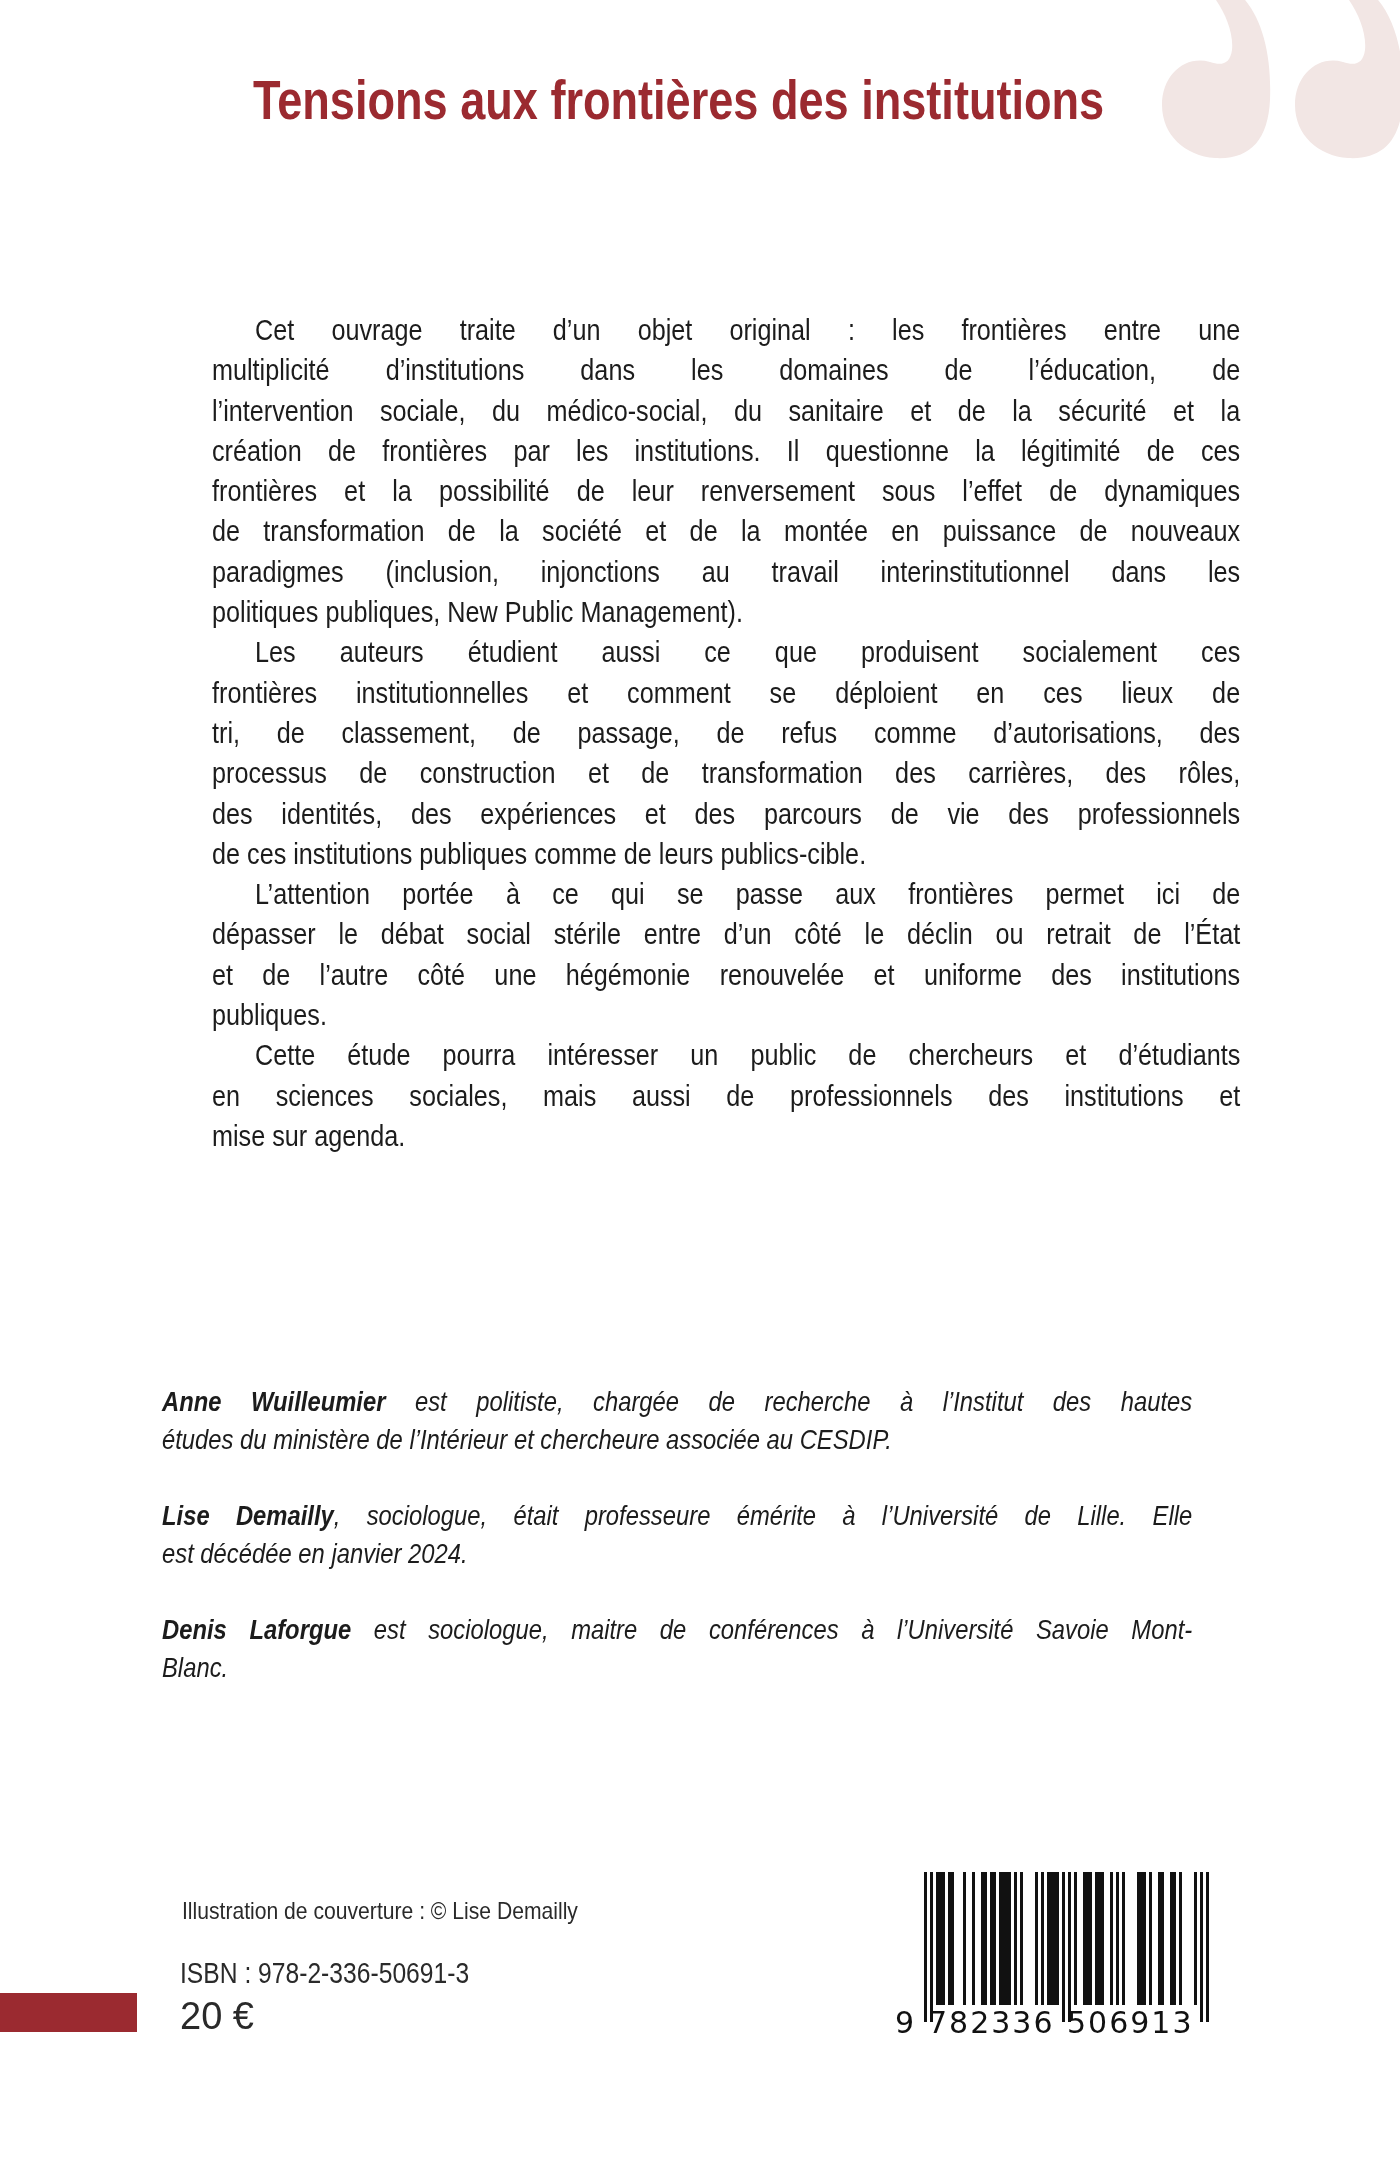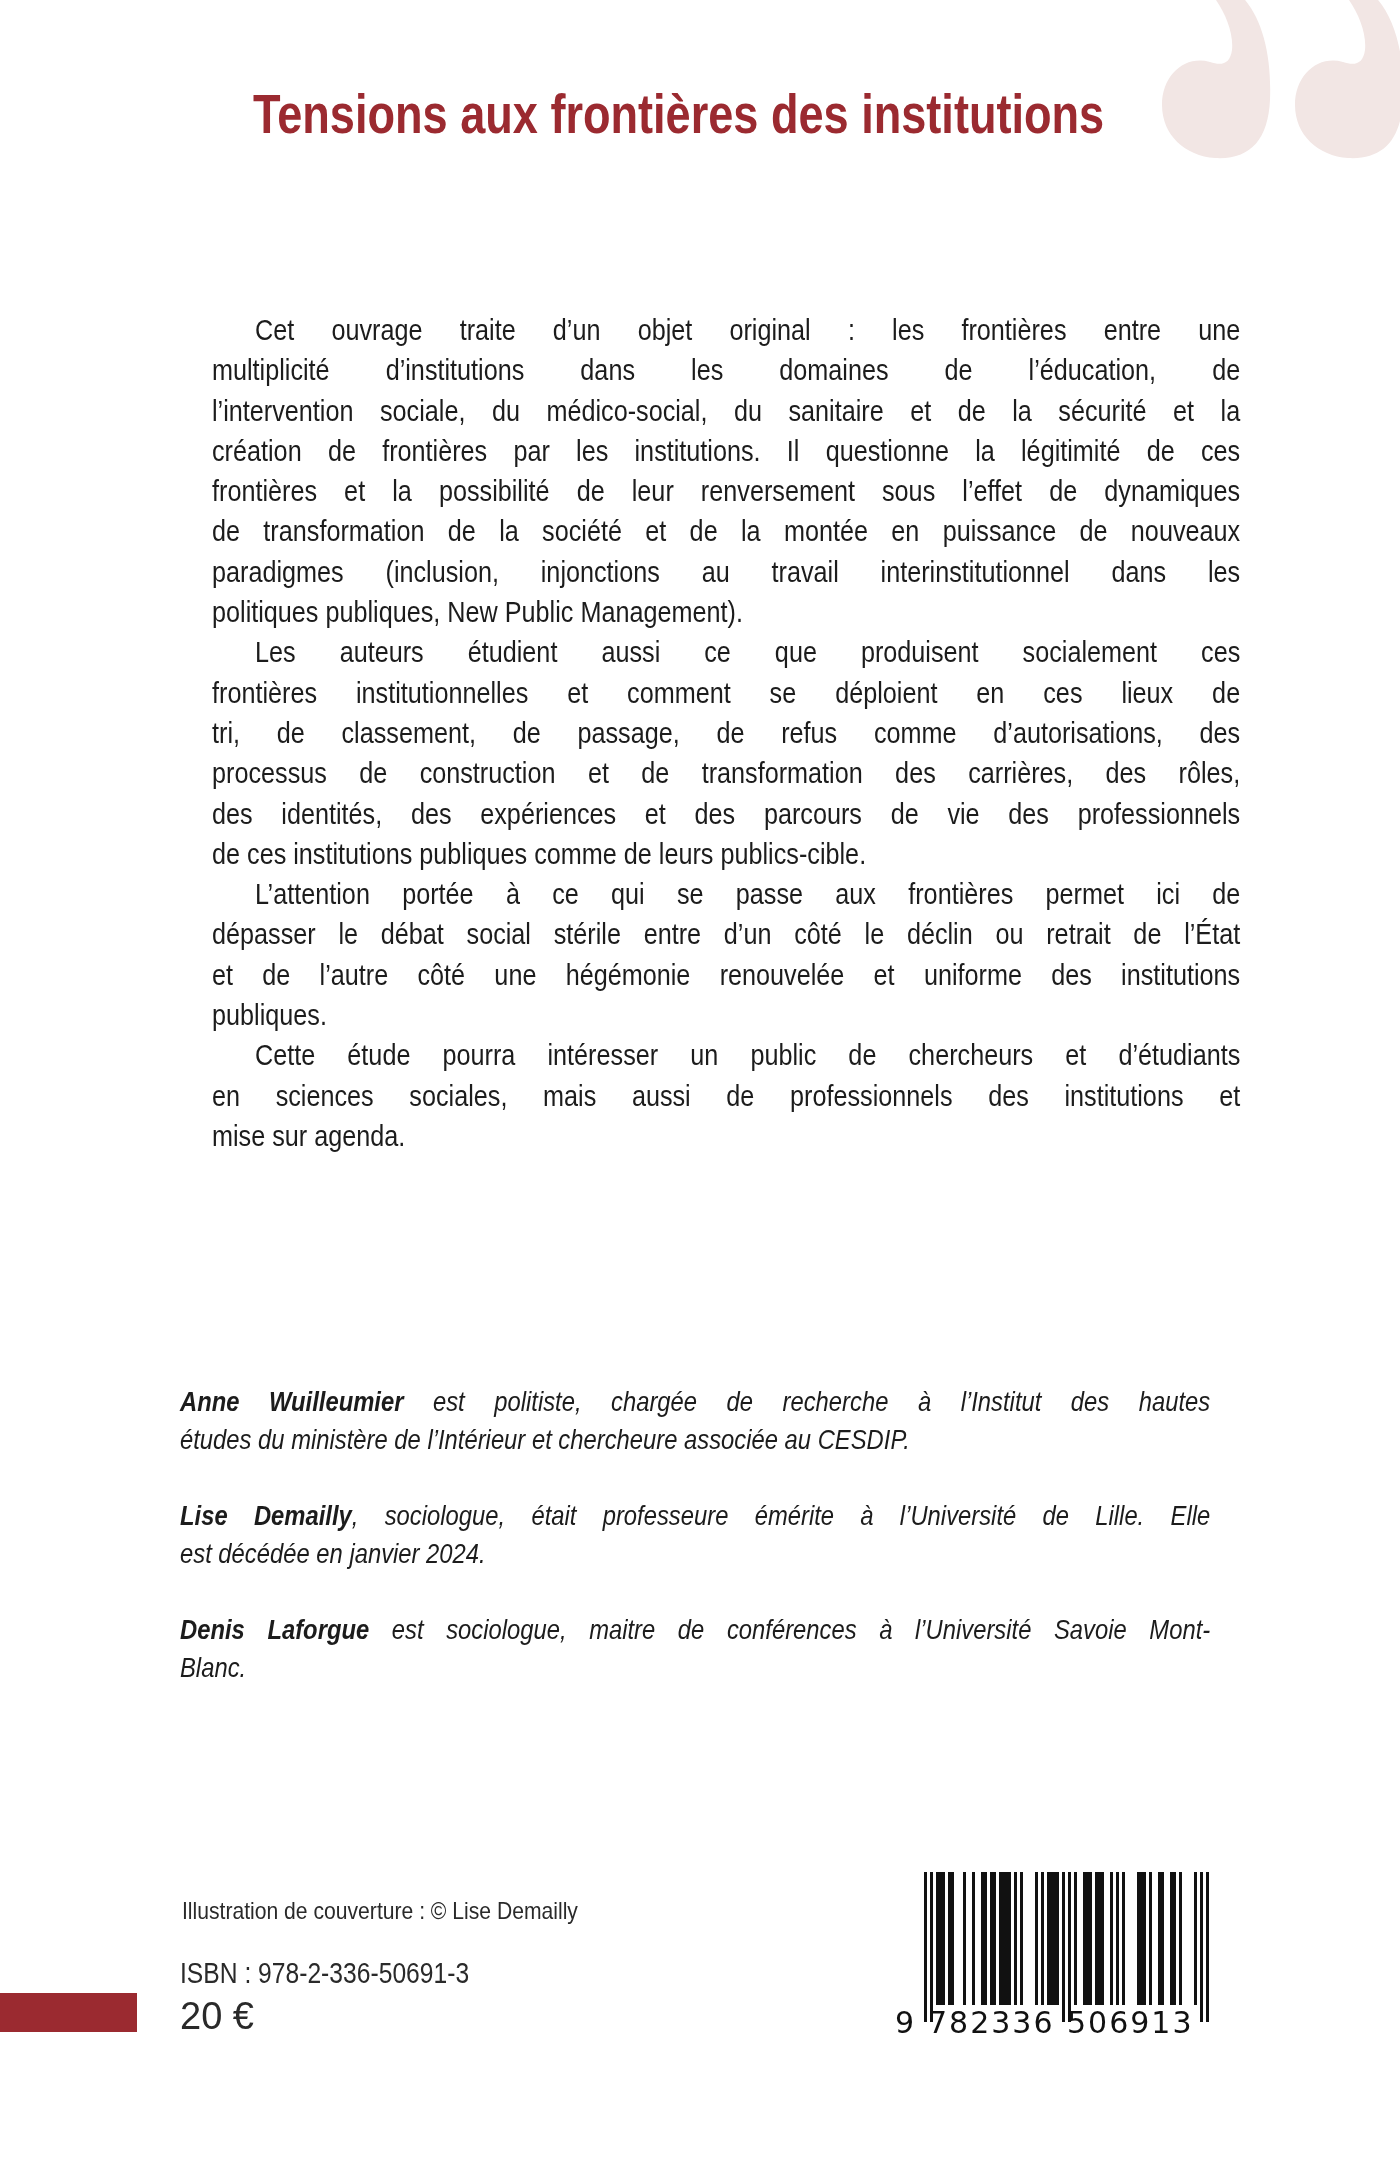--- a/index.html
+++ b/index.html
@@ -1,30 +1,30 @@
 <!DOCTYPE html>
 <html><head>
 <meta charset="utf-8">
 <style>
   html, body { margin:0; padding:0; background:#ffffff; }
   body { width:1400px; height:2168px; position:relative; overflow:hidden;
          font-family:"Liberation Sans", sans-serif; color:#1c1c1c; }
   #quotes { position:absolute; left:1150px; top:-10px; width:260px; height:175px; }
-  .title-wrap { position:absolute; left:253px; top:84px; width:900px; height:60px; }
+  .title-wrap { position:absolute; left:253px; top:70px; width:900px; height:60px; }
   .title { display:inline-block; white-space:nowrap; font-family:"Liberation Sans", sans-serif;
            font-weight:bold; font-size:55px; line-height:60px; color:#9b2a30;
            transform:scaleX(0.82); transform-origin:left top; }
   .body-text { position:absolute; left:180px; top:310px; width:1028px;margin-left:32px; }
   .line { position:relative; height:40.3px; }
   .line span { position:absolute; left:0; top:0; display:block; width:1224px;
                font-size:30px; line-height:40px; white-space:nowrap;
                transform:scaleX(0.84); transform-origin:left top; }
   .line span.just { text-align:justify; text-align-last:justify; white-space:normal; }
   .line.indent span { left:43px; width:1173px; }
-  .bios { position:absolute; left:180px; top:1383px; width:1028px; }
+  .bios { position:absolute; left:162px; top:1383px; width:1028px; }
   .bio { margin-bottom:39px; }
   .bio .line { height:37.5px; }
   .bio .line span { font-size:28px; line-height:37px; font-style:italic; width:1212px;
                     transform:scaleX(0.85); }
   .bio b { font-weight:bold; }
   .credit { position:absolute; left:182px; top:1897px; font-size:24px; color:#2a2a2a;
             transform:scaleX(0.88); transform-origin:left top; white-space:nowrap; }
   .isbn { position:absolute; left:180px; top:1957px; font-size:29px; color:#2a2a2a;
           transform:scaleX(0.85); transform-origin:left top; white-space:nowrap; }
   .price { position:absolute; left:180px; top:1995px; font-size:38px; color:#2a2a2a; white-space:nowrap; }

